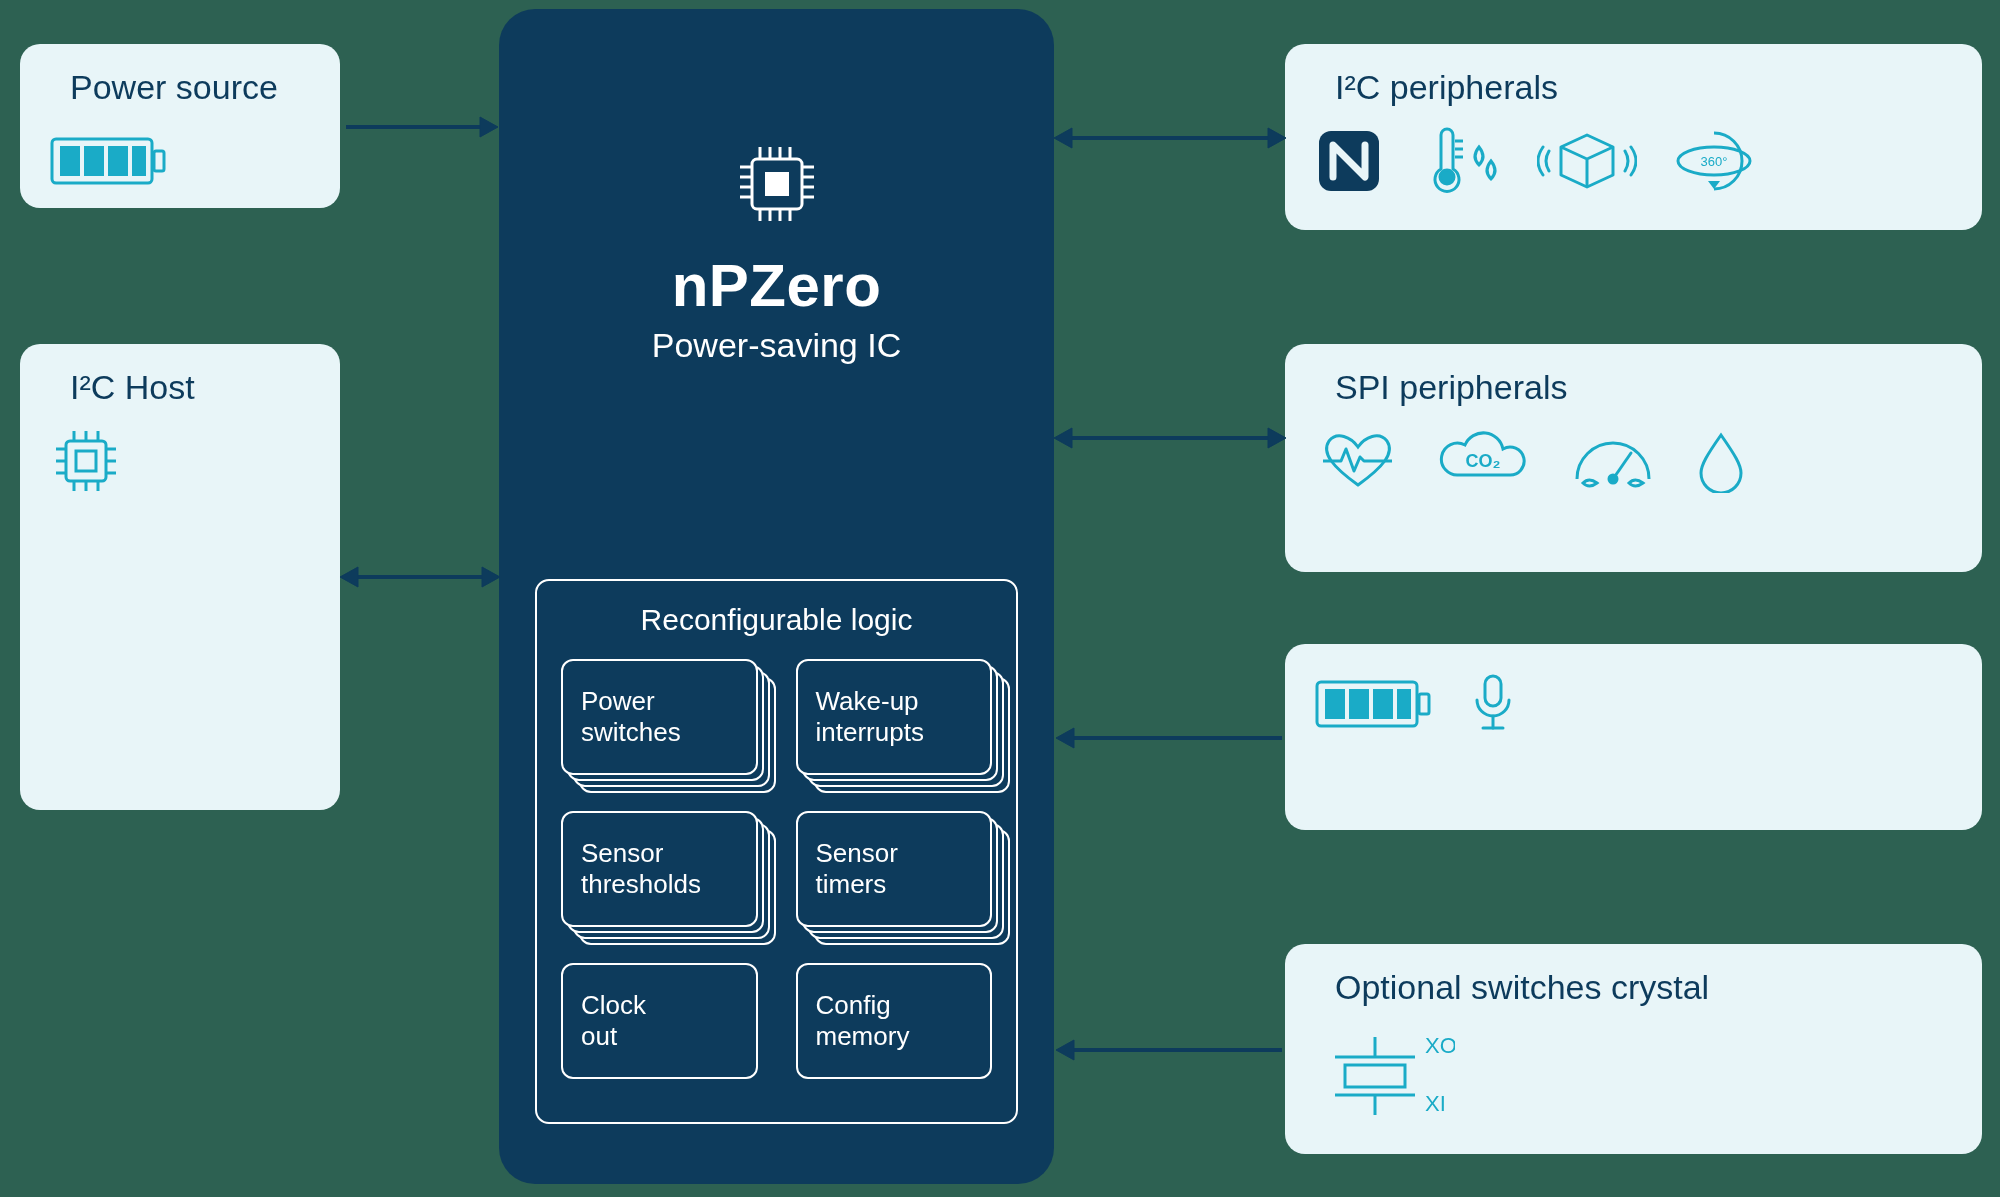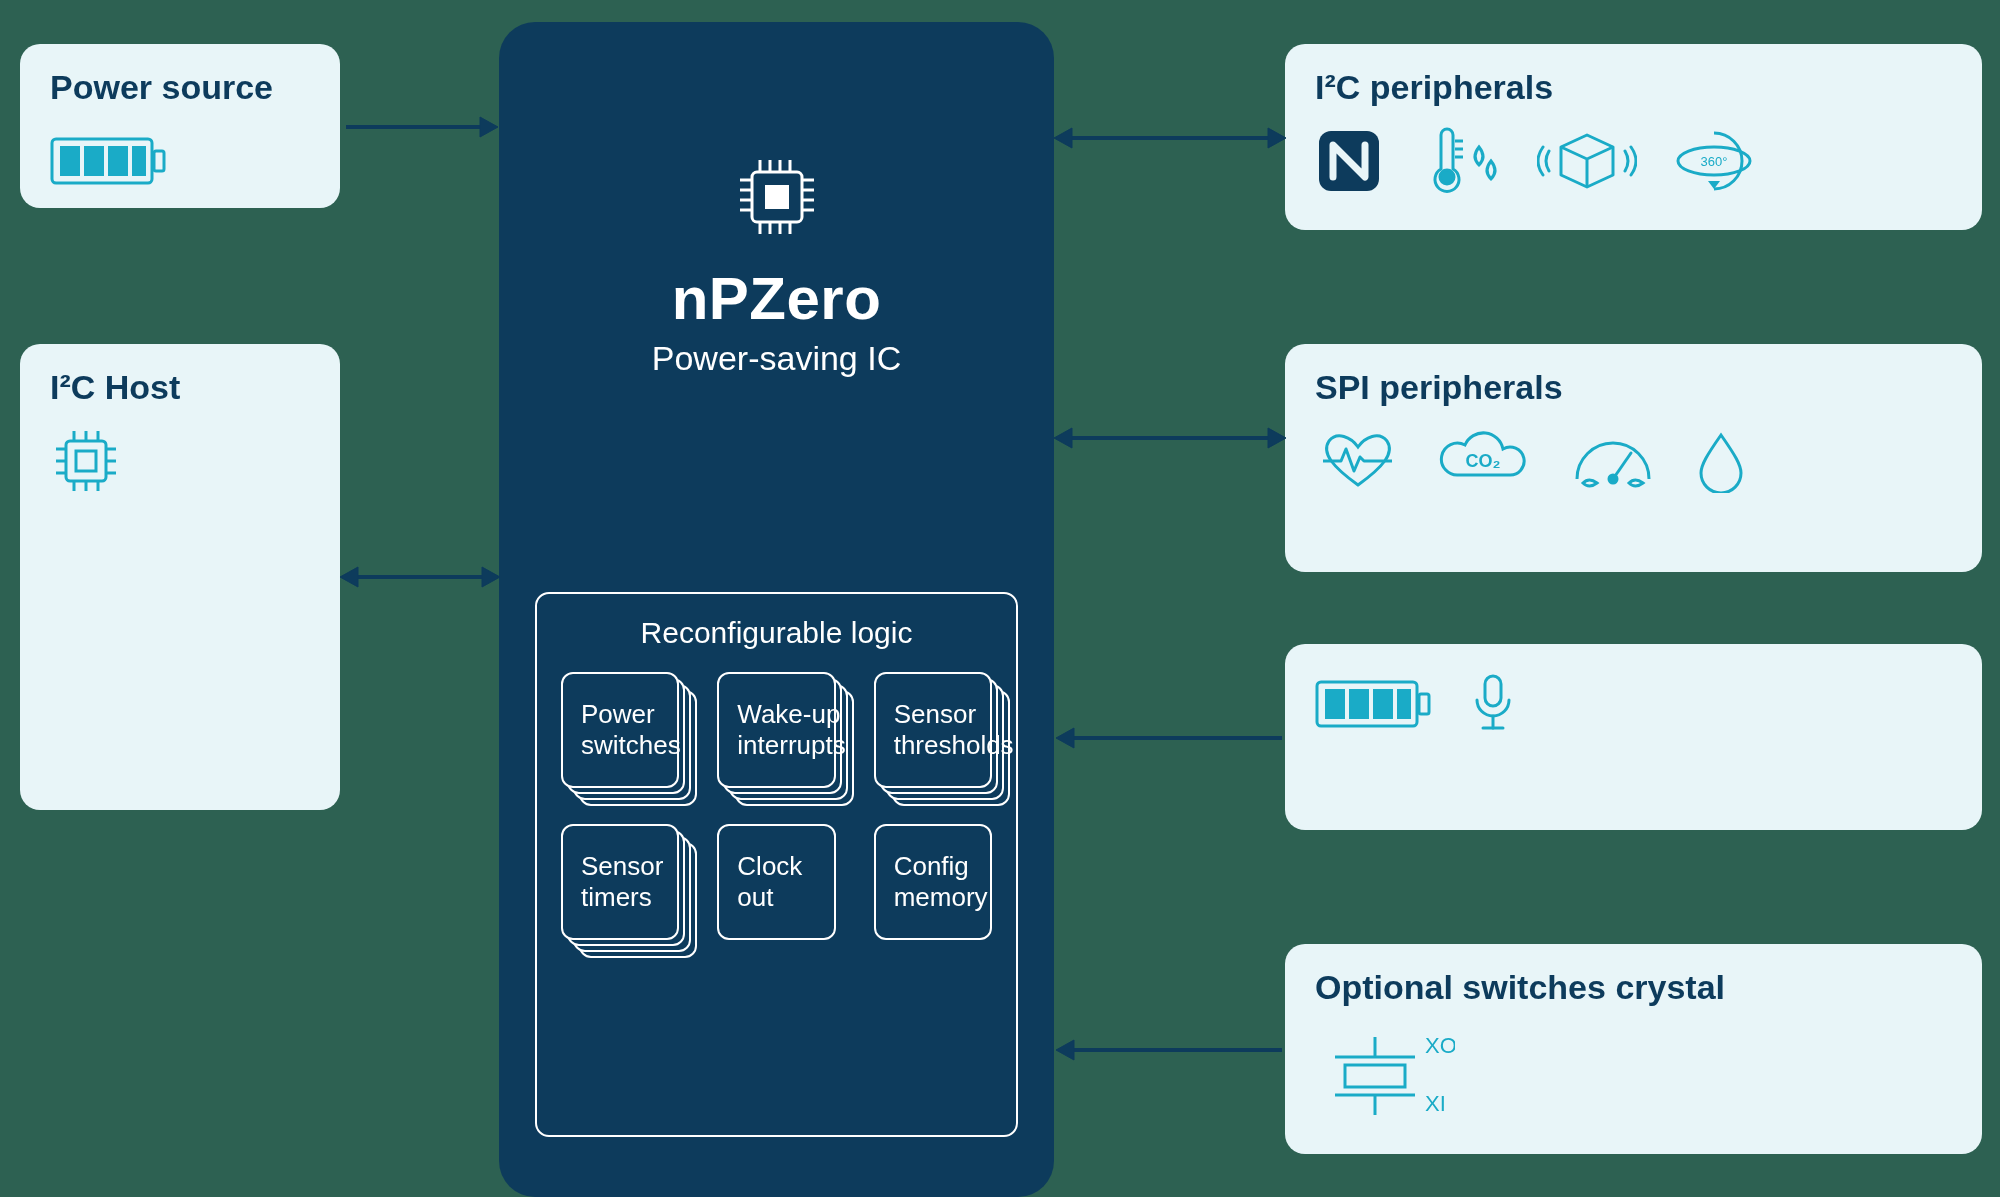--- a/index.html
+++ b/index.html
@@ -13,27 +13,28 @@
   }
   .card {
     position: absolute;
     background: #e8f5f8;
     border-radius: 20px;
     padding: 24px 30px;
   }
   .card-title {
     color: #0d3b5c;
     font-size: 34px;
-    font-weight: 700;
+    font-weight: 400;
     margin-bottom: 18px;
+    margin-left: 20px;
   }
   .center-block {
     position: absolute;
     left: 499px;
-    top: 22px;
+    top: 9px;
     width: 555px;
     height: 1175px;
     background: #0d3b5c;
     border-radius: 36px;
     color: #fff;
     display: flex;
     flex-direction: column;
     align-items: center;
     padding-top: 130px;
   }
@@ -63,21 +64,21 @@
     padding: 22px 24px 12px;
   }
   .logic-title {
     text-align: center;
     font-size: 30px;
     font-weight: 500;
     margin-bottom: 22px;
   }
   .logic-grid {
     display: grid;
-    grid-template-columns: 1fr 1fr 1fr;
+    grid-template-columns: 1fr 1fr;
     grid-template-rows: repeat(3, 116px);
     gap: 36px 38px;
   }
   .logic-cell {
     position: relative;
   }
   .stack-card {
     position: absolute;
     border: 2px solid #fff;
     border-radius: 12px;

